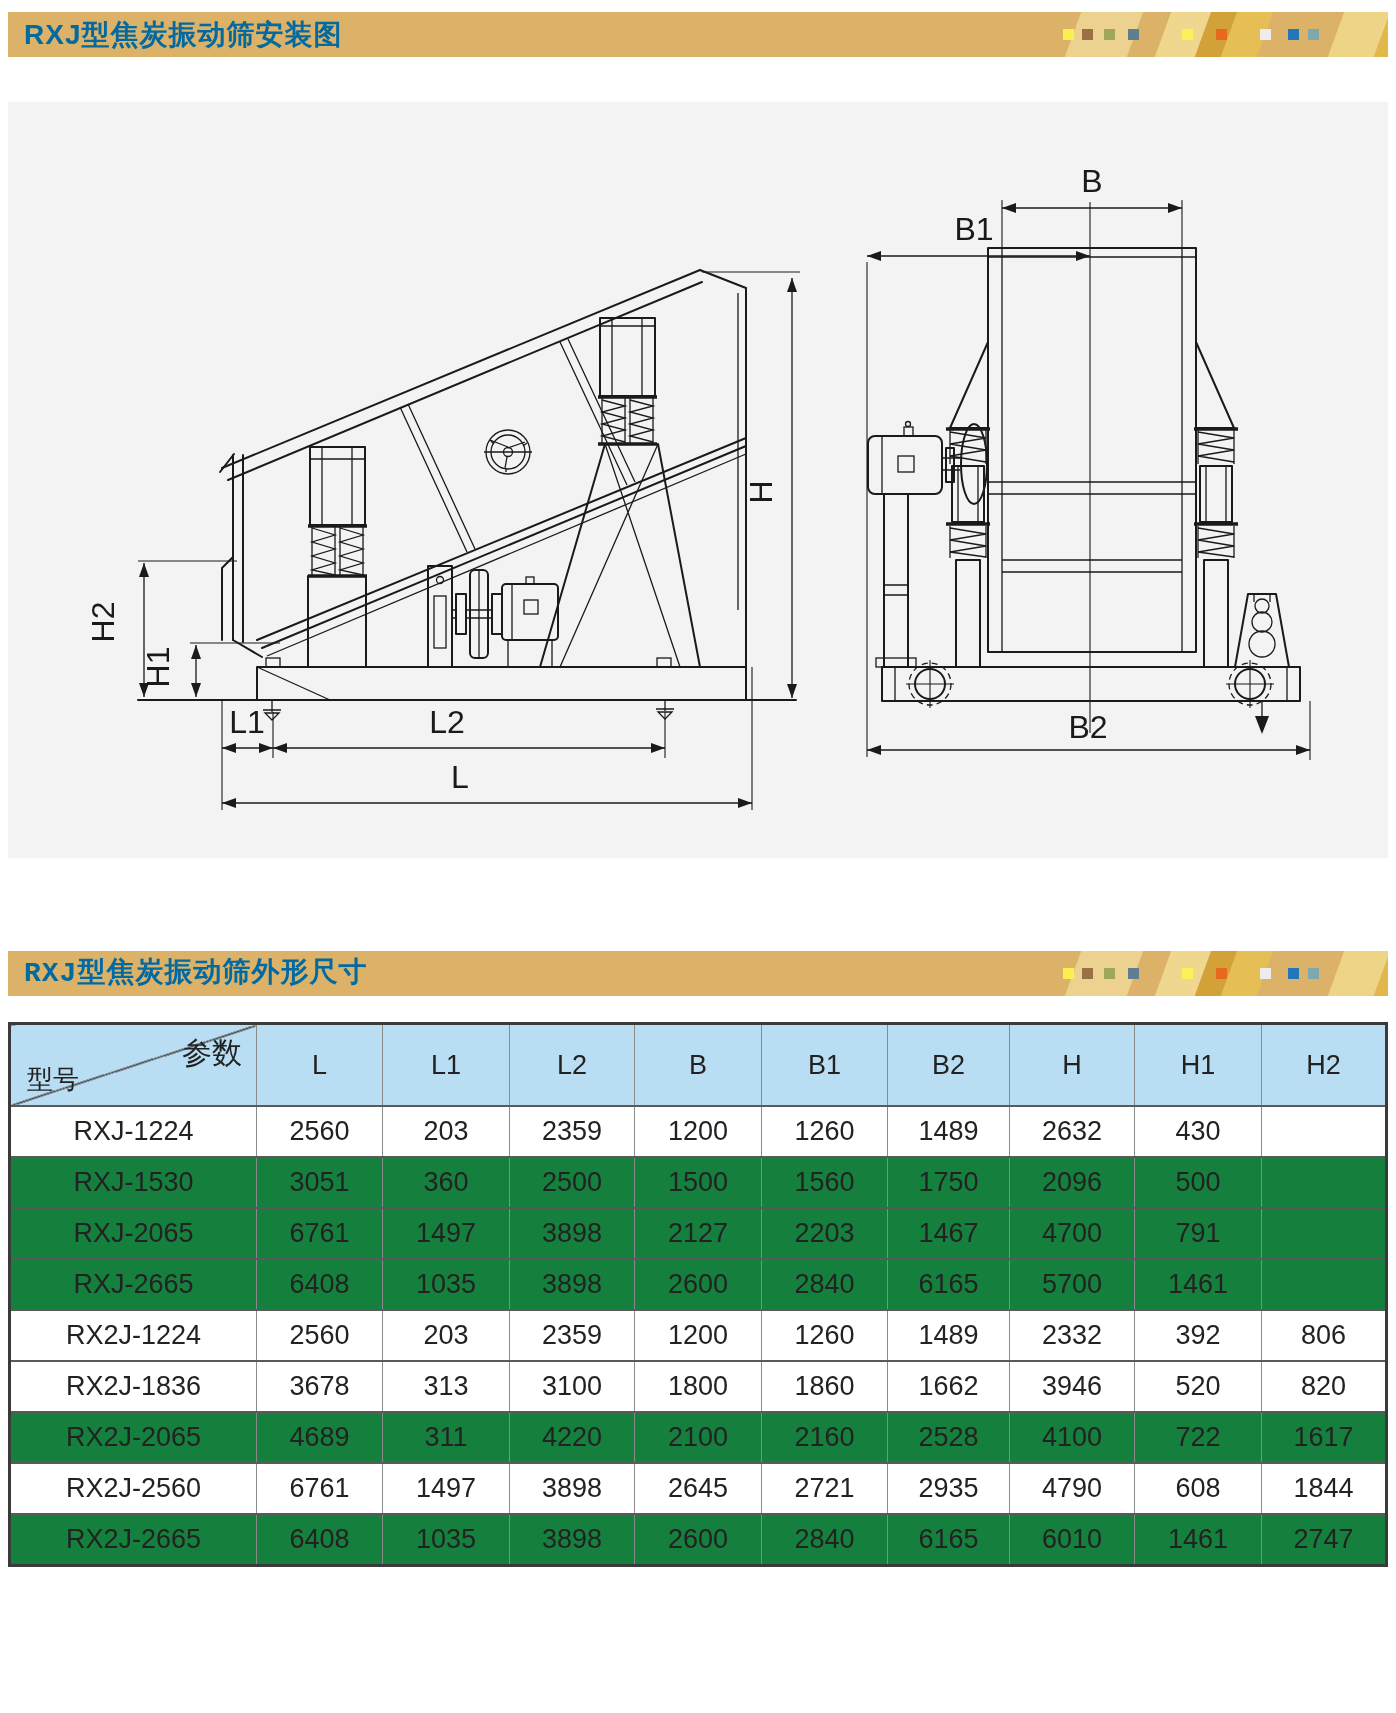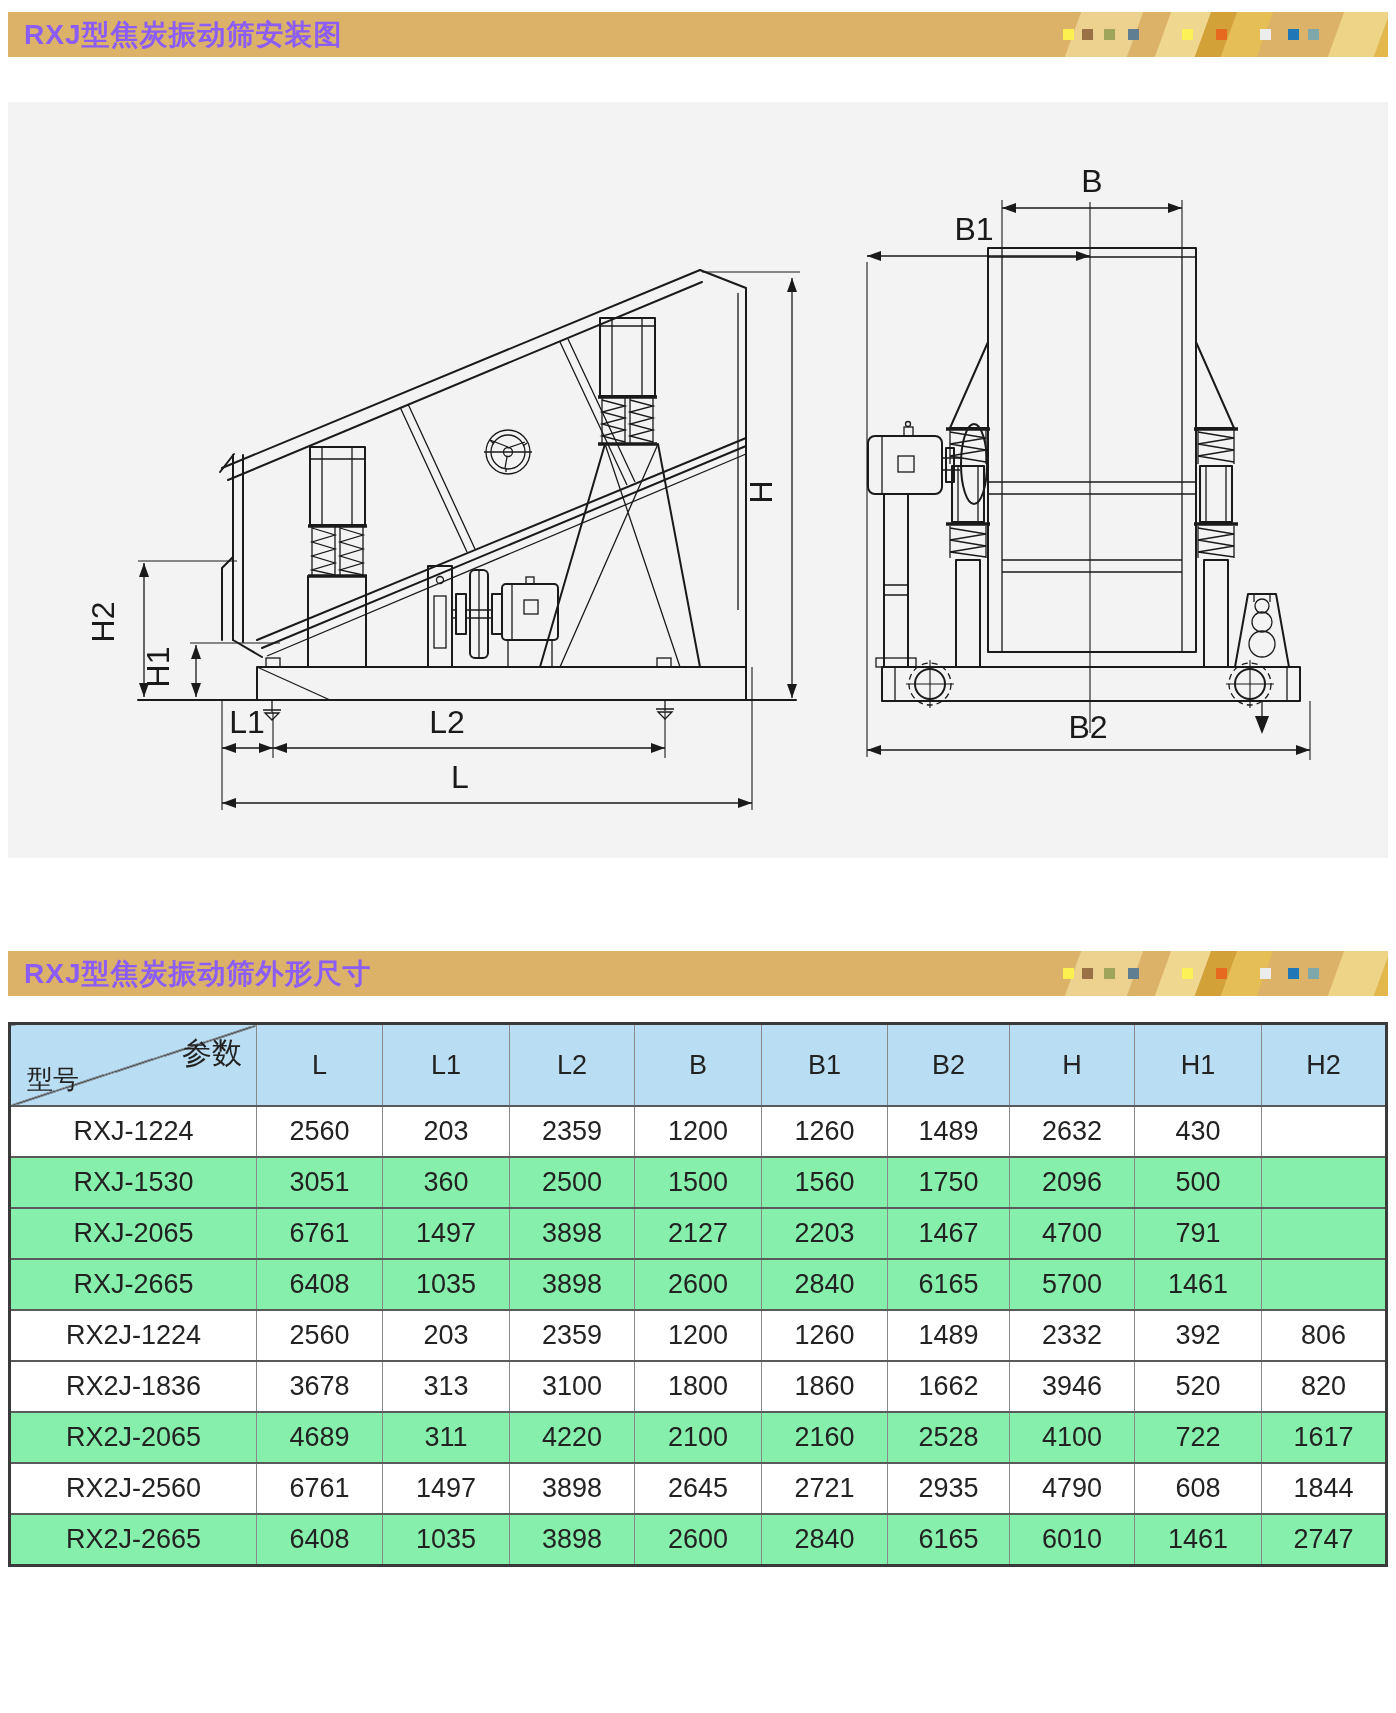--- a/index.html
+++ b/index.html
@@ -1,44 +1,44 @@
 <!DOCTYPE html>
 <html><head>
 <meta charset="utf-8">
 <style>
   html,body{margin:0;padding:0;background:#ffffff;}
   #page{position:relative;width:1396px;height:1713px;background:#ffffff;overflow:hidden;
         font-family:"Liberation Sans", sans-serif;color:#1a1a1a;}
   .title-bar{position:absolute;left:8px;width:1380px;height:45px;overflow:hidden;}
   .title-bar .bar-bg{position:absolute;inset:0;}
   .title-bar .bar-text{position:absolute;left:16px;top:0;height:45px;line-height:45px;
-        font-size:28px;font-weight:bold;color:#8b5cf6;letter-spacing:1px;z-index:3;}
+        font-size:28px;font-weight:bold;color:#0369a1;letter-spacing:1px;z-index:3;}
   .deco-zone{position:absolute;right:0;top:0;width:430px;height:45px;z-index:2;}
   .stripe{position:absolute;top:-8px;height:61px;transform:skewX(-20deg);}
   .chip{position:absolute;width:11px;height:11px;top:17px;}
   #bar1{top:12px;}
-  #bar2{top:951px;}
+  #bar2{top:951px;font-family:Liberation Mono, monospace;}
   #panel{position:absolute;left:8px;top:102px;width:1380px;height:756px;background:#F3F3F3;}
   #panel svg{position:absolute;left:0;top:0;}
   .mline{stroke:#1a1a1a;stroke-width:2;fill:none;stroke-linecap:round;stroke-linejoin:round;}
   .tline{stroke:#1a1a1a;stroke-width:1.3;fill:none;}
   .thick{stroke:#1a1a1a;stroke-width:3.5;fill:none;}
   .dim{stroke:#1a1a1a;stroke-width:1.3;fill:none;}
   .ext{stroke:#1a1a1a;stroke-width:1.1;fill:none;}
   .dimtext{font-family:"Liberation Sans",sans-serif;font-size:32px;fill:#1a1a1a;}
   
   #spec-table{position:absolute;left:8px;top:1022px;border-collapse:collapse;table-layout:fixed;
         font-size:27px;color:#222;}
   #spec-table td,#spec-table th{border-left:1px solid #8a8a8a;border-right:1px solid #8a8a8a;
         border-top:2px solid #5a5a5a;border-bottom:2px solid #5a5a5a;
         text-align:center;vertical-align:middle;padding:0;overflow:hidden;font-weight:normal;}
   #spec-table{border:3px solid #3a3a3a;}
   #spec-table thead th{height:80px;background:#B9DDF2;}
   #spec-table tbody td{height:49px;background:#ffffff;}
-  #spec-table tbody tr.shaded td{background:#86efac;}
+  #spec-table tbody tr.shaded td{background:#15803d;}
   #corner-cell{position:relative;background:
       linear-gradient(to bottom right, transparent 49.4%, #555 49.4%, #555 50.6%, transparent 50.6%), #B9DDF2 !important;}
   #corner-cell .c-top{position:absolute;right:14px;top:8px;font-size:30px;}
   #corner-cell .c-bot{position:absolute;left:16px;bottom:8px;font-size:26px;text-align:right;}
 </style>
 </head>
 <body>
 
 <div id="page">
 

